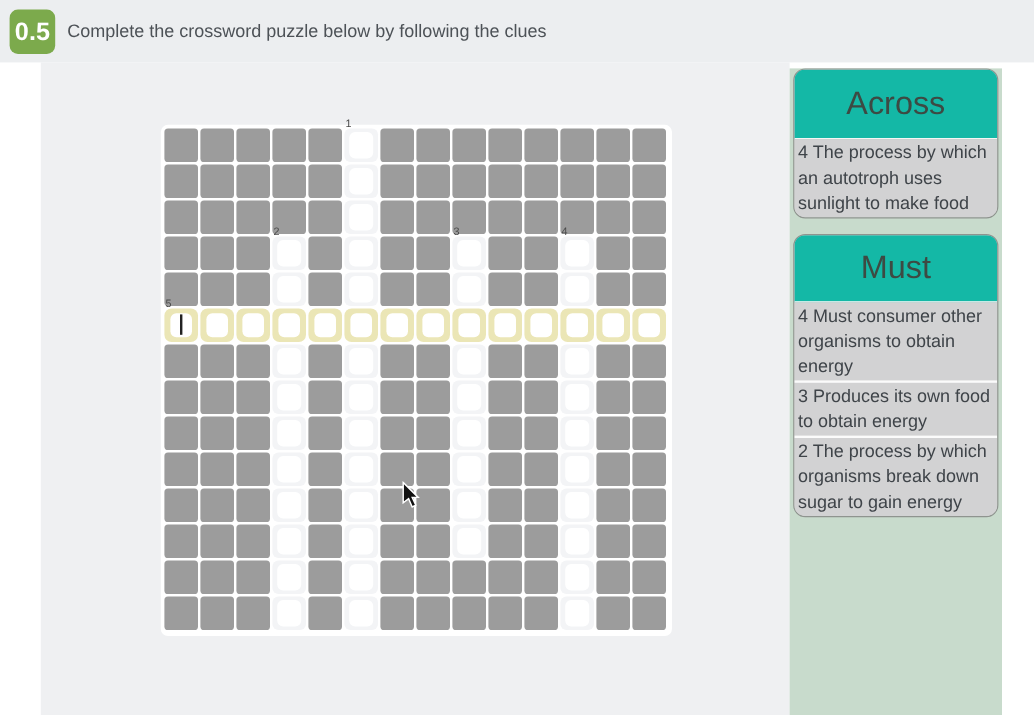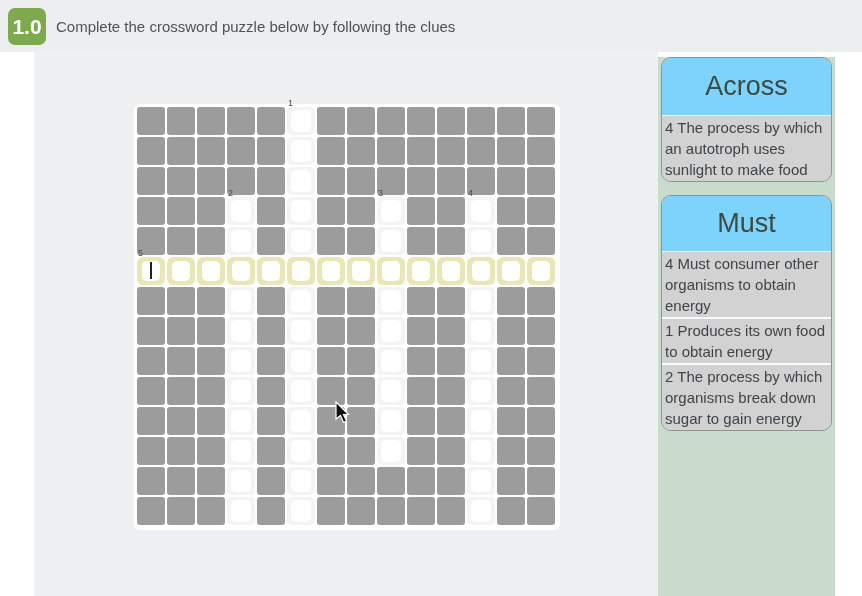--- a/index.html
+++ b/index.html
@@ -52,38 +52,38 @@
   
   .side{
     position:absolute;left:658px;top:57px;width:177px;height:539px;
     background:#c8dbcc;box-sizing:border-box;padding:0 3px;
   }
   .card{
     border:1px solid #8f948f;border-radius:10px;overflow:hidden;
     background:#d2d2d3;
   }
   .card-header{
-    height:57px;background:#7dd3fc;border-bottom:1px solid #f4f6f4;
+    height:57px;background:#14b8a6;border-bottom:1px solid #f4f6f4;
     display:flex;align-items:center;justify-content:center;
     font-size:27px;color:#3d4a43;
   }
   .card.down{margin-top:13px;}
   .card.down .card-header{height:55px;}
   .clue{
     background:#d2d2d3;color:#3f4449;font-size:15px;line-height:21px;
     padding:1px 3px;
   }
   .clue + .clue{border-top:2px solid #fbfbfb;}
   .cursor{position:absolute;left:335px;top:401px;z-index:9;}
 </style>
 </head>
 <body>
 
 <div class="header">
-  <div class="badge">1.0</div>
+  <div class="badge">0.5</div>
   <div class="title">Complete the crossword puzzle below by following the clues</div>
 </div>
 
 <div class="main">
   <div class="grid-card">
     <div class="grid-inner">
         <div class="cell block" style="left: 0px; top: 0px;"></div>
         <div class="cell block" style="left: 30px; top: 0px;"></div>
         <div class="cell block" style="left: 60px; top: 0px;"></div>
         <div class="cell block" style="left: 90px; top: 0px;"></div>
@@ -403,21 +403,21 @@
   <div class="card">
     <div class="card-header">Across</div>
     <div>
         <div class="clue">4 The process by which an autotroph uses sunlight to make food</div>
       </div>
   </div>
   <div class="card down">
     <div class="card-header">Must</div>
     <div>
         <div class="clue">4 Must consumer other organisms to obtain energy</div>
-        <div class="clue">1 Produces its own food to obtain energy</div>
+        <div class="clue">3 Produces its own food to obtain energy</div>
         <div class="clue">2 The process by which organisms break down sugar to gain energy</div>
       </div>
   </div>
 </div>
 
 <svg class="cursor" width="16" height="24" viewBox="0 0 16 24">
   <polygon points="1,1 1,18 5.5,14.5 8.5,21.5 11.5,20 8.5,13.5 13.5,13.5" fill="#111111" stroke="#ffffff" stroke-width="1.2"></polygon>
 </svg>
 
 </body></html>

